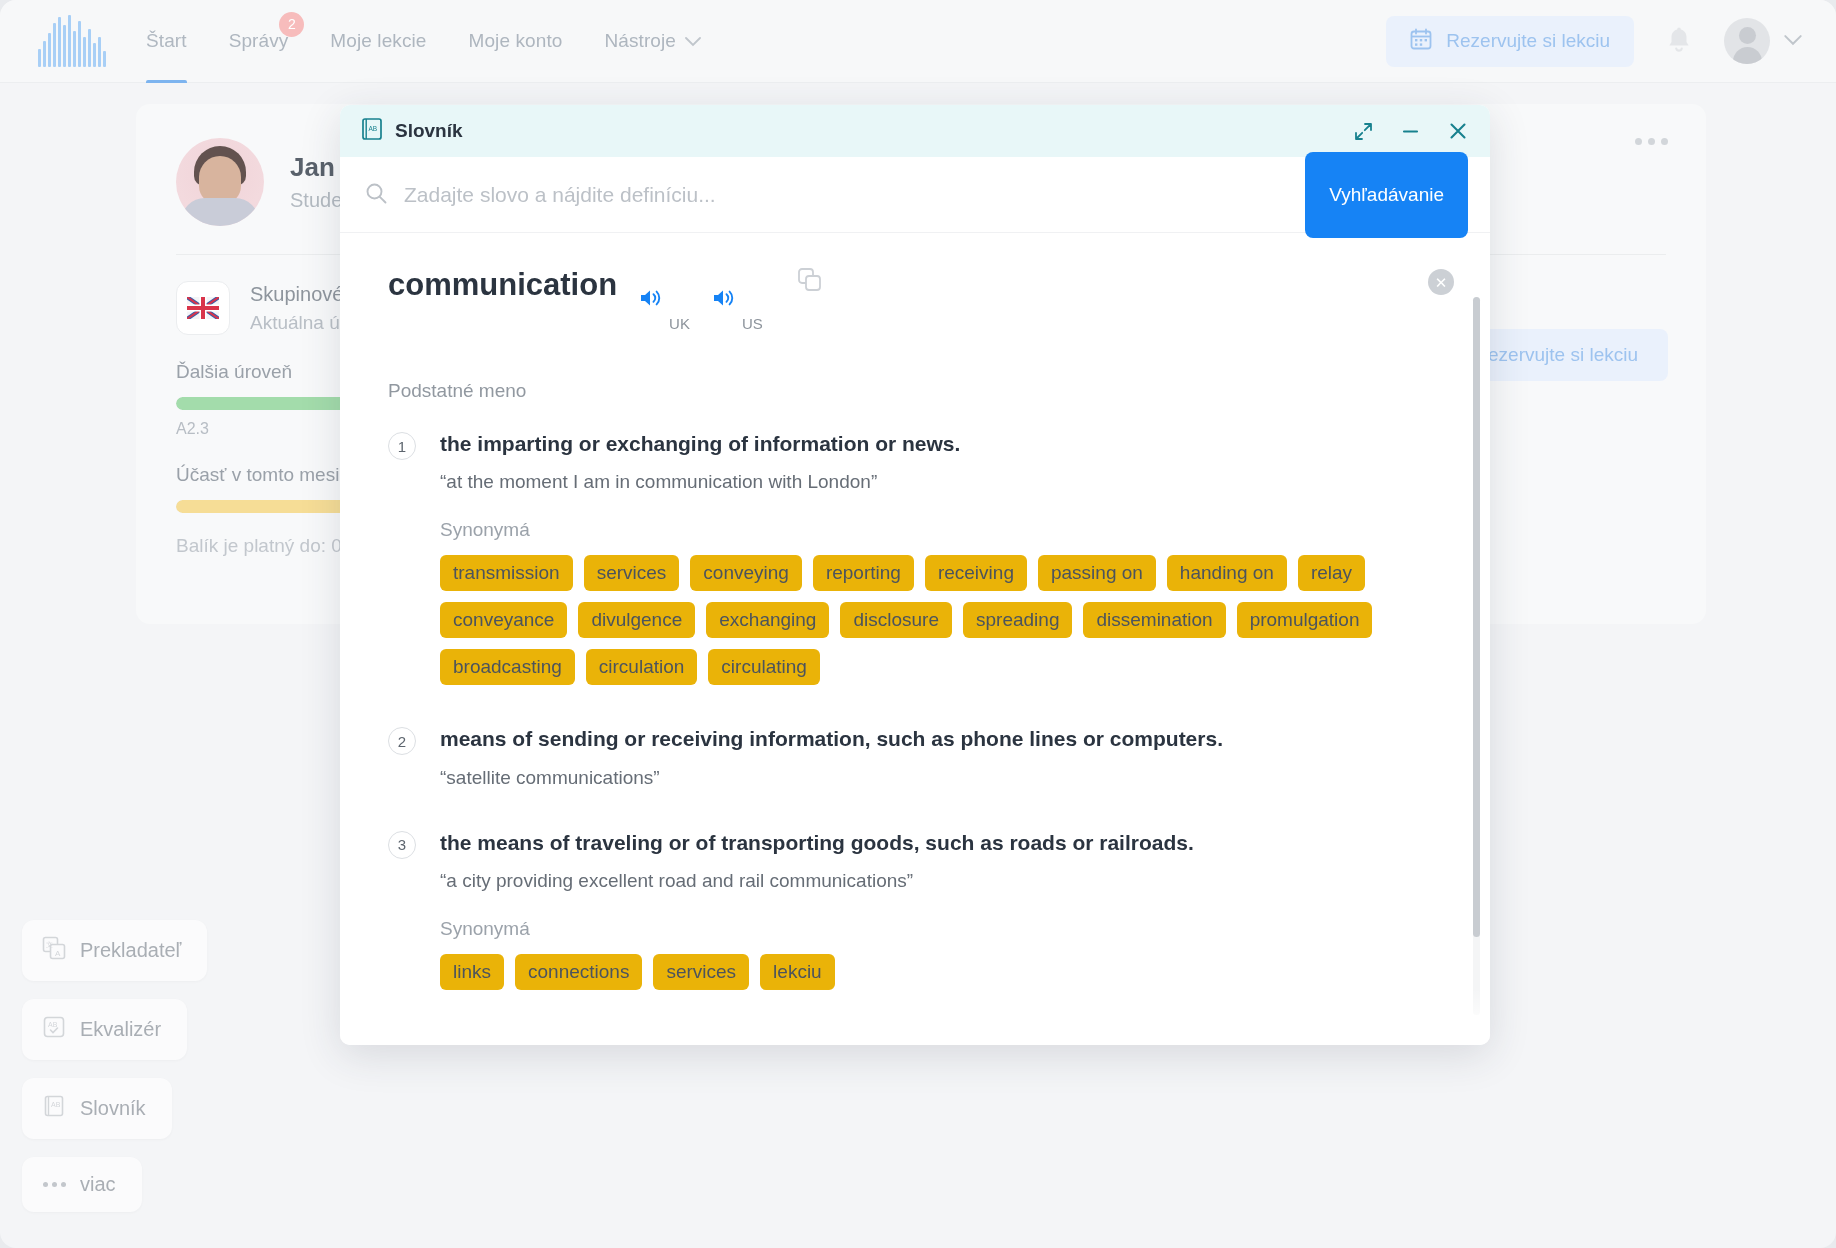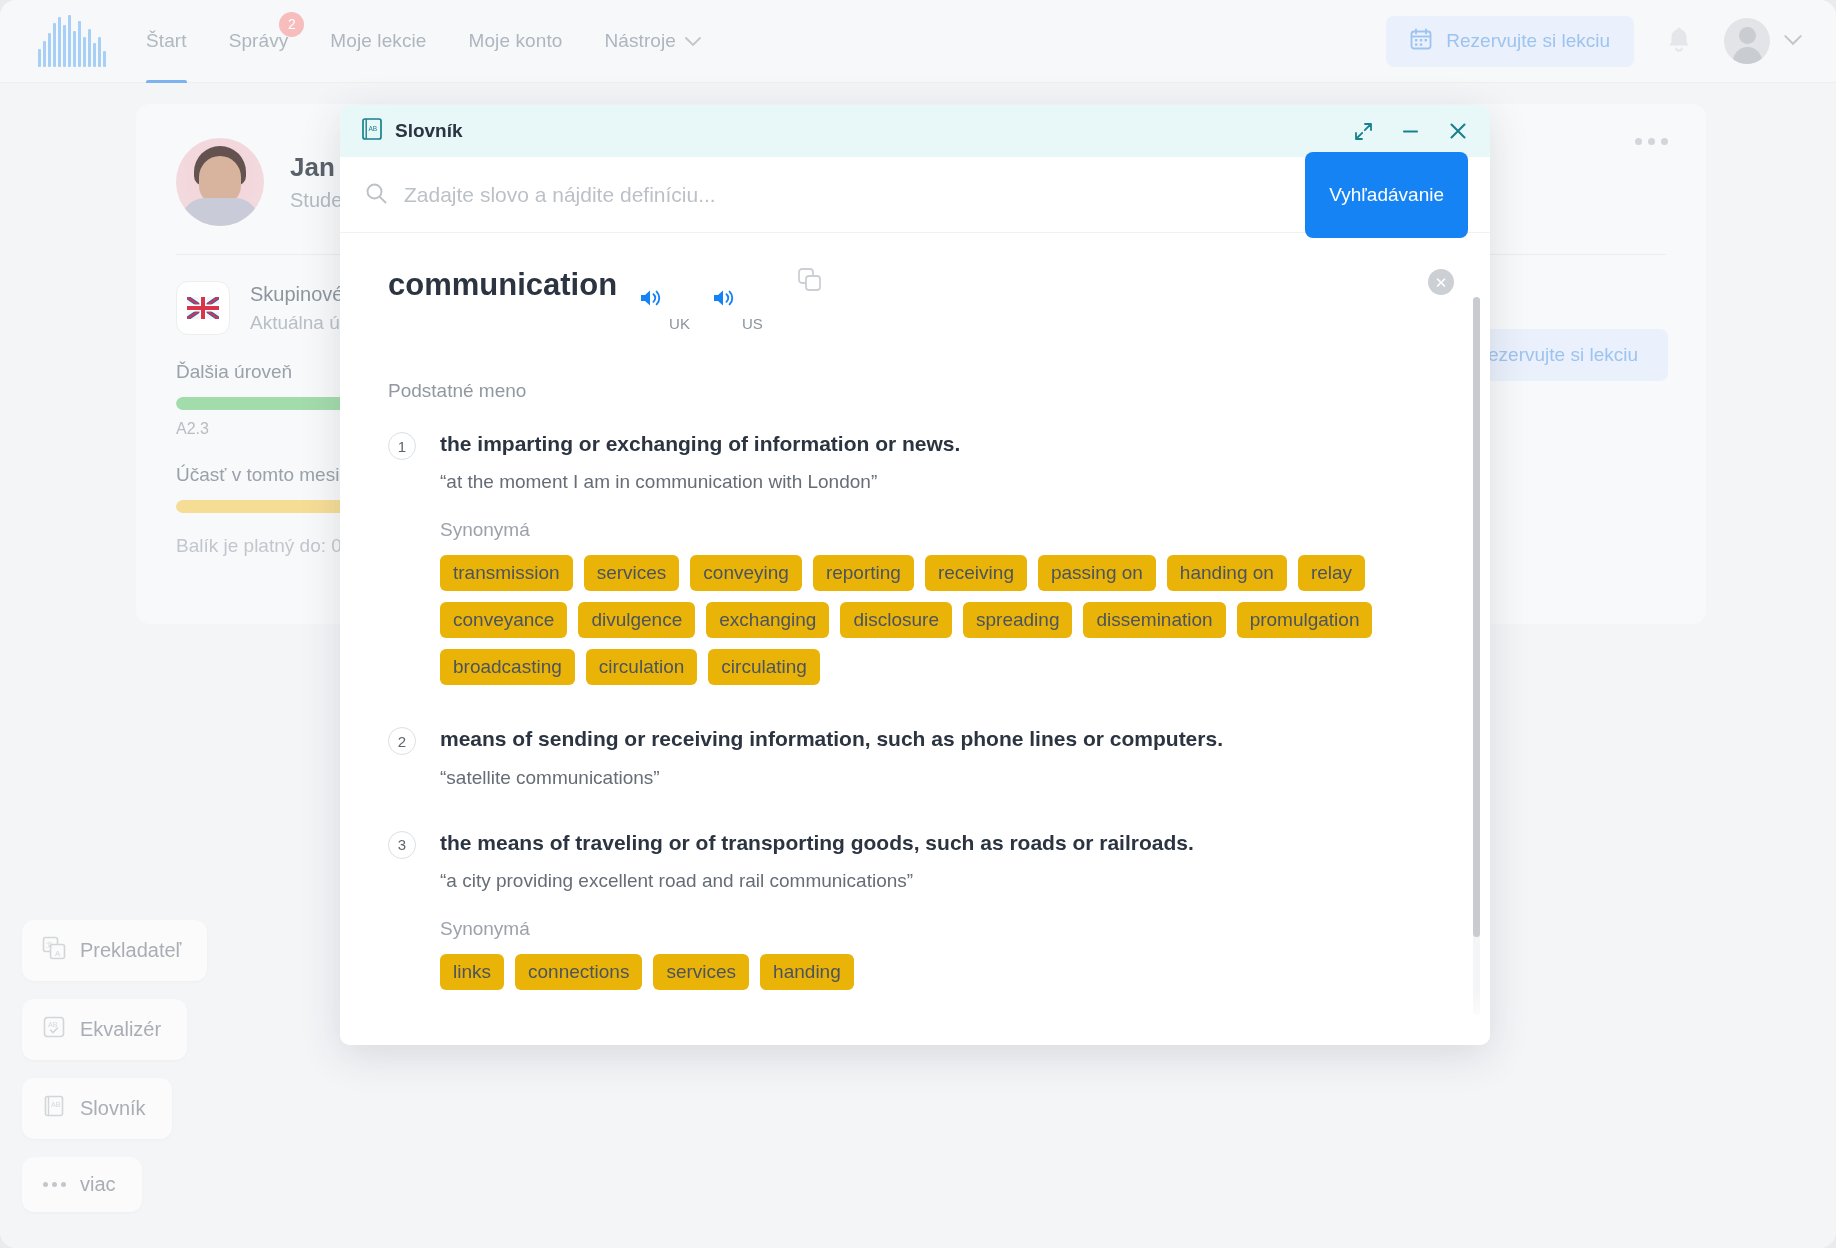--- a/index.html
+++ b/index.html
@@ -508,21 +508,21 @@
       <div class="def" style="margin-top:40px">
         <div class="def-num">3</div>
         <div class="def-main">
           <div class="def-text">the means of traveling or of transporting goods, such as roads or railroads.</div>
           <div class="def-ex">“a city providing excellent road and rail communications”</div>
           <div class="syn-lbl">Synonymá</div>
           <div class="chips">
               <span class="chip">links</span>
               <span class="chip">connections</span>
               <span class="chip">services</span>
-              <span class="chip">handing</span>
+              <span class="chip">lekciu</span>
             </div>
         </div>
       </div>
 
       <div class="hr"></div>
 
       <div class="examples-lbl">Príklady</div>
 
       <div class="scroll-track"></div>
       <div class="scroll-thumb"></div>

